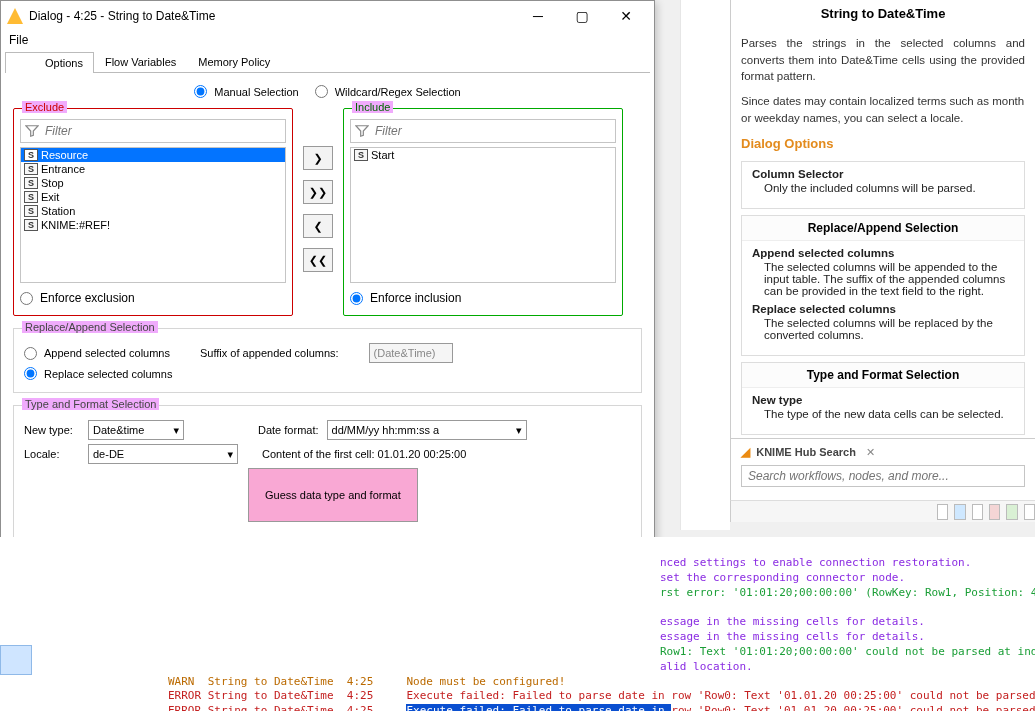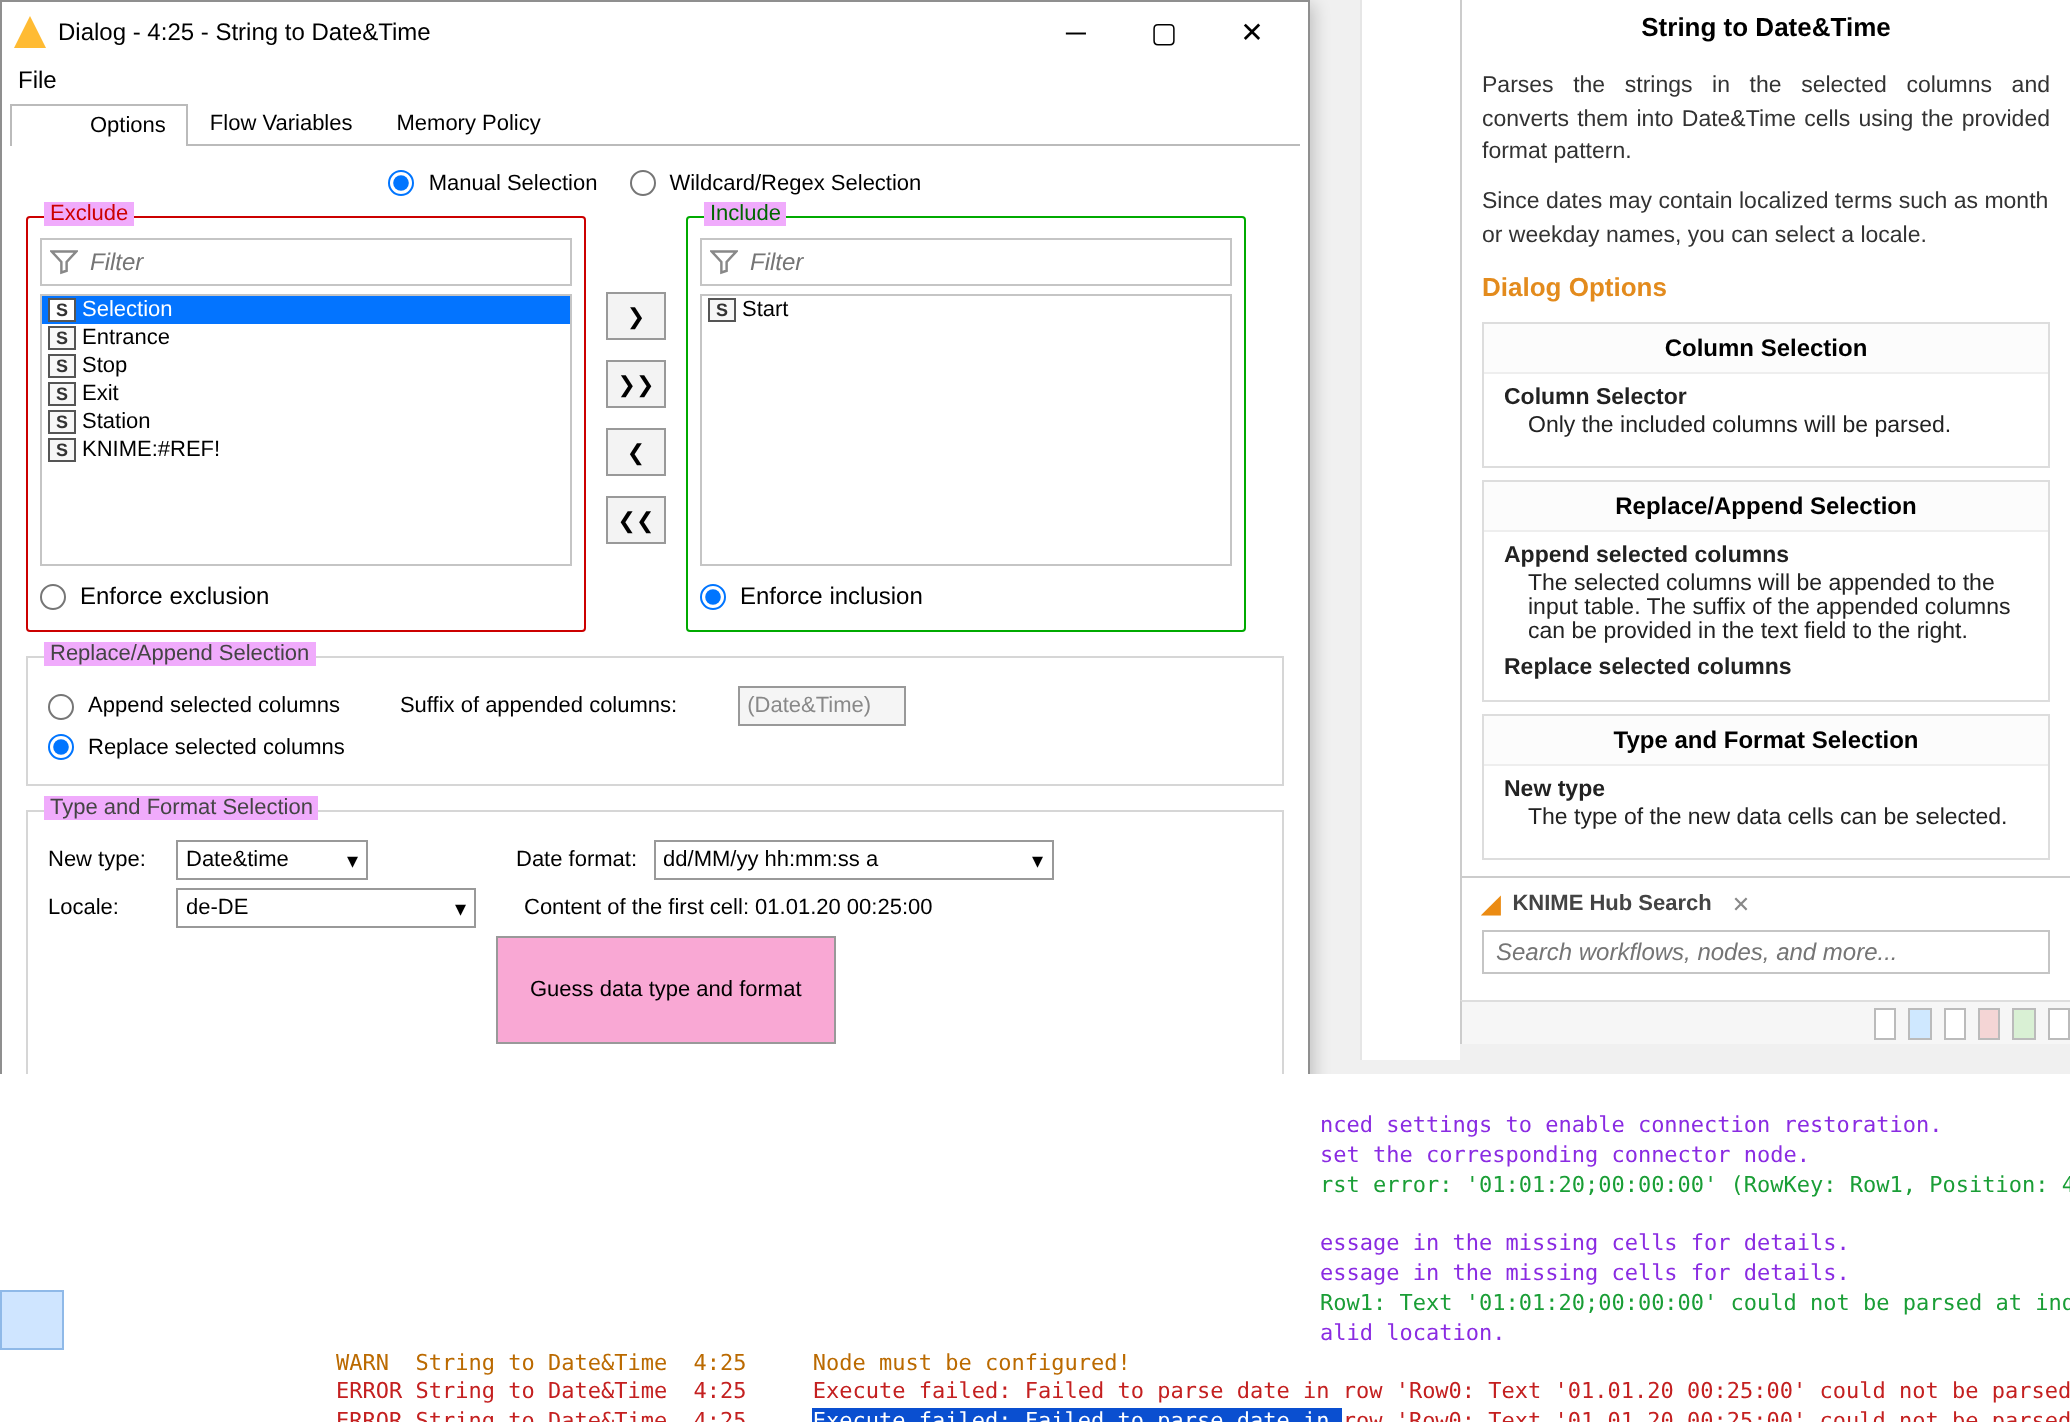--- a/index.html
+++ b/index.html
@@ -276,21 +276,21 @@
           <span class="filter-icon">
             <svg class="funnel" viewBox="0 0 16 16">
                 <path d="M1 2h14l-5.5 6v5l-3 1v-6z" fill="none" stroke="#888" stroke-width="1.4"></path>
               </svg>
           </span>
           <input placeholder="Filter" style="">
         </div>
         <div class="listbox">
           <div class="listitem selected">
               <span class="type-badge">S</span>
-              <span>Selection</span>
+              <span>Resource</span>
             </div>
           <div class="listitem">
               <span class="type-badge">S</span>
               <span>Entrance</span>
             </div>
           <div class="listitem">
               <span class="type-badge">S</span>
               <span>Stop</span>
             </div>
           <div class="listitem">
@@ -405,33 +405,33 @@
   </div>
 </div>
 
 <div class="rhs">
   <div class="rhs-title">String to Date&amp;Time</div>
   <div class="rhs-desc" style="text-align:justify">Parses the strings in the selected columns and converts them into Date&amp;Time cells using the provided format pattern.</div>
   <div class="rhs-desc">Since dates may contain localized terms such as month or weekday names, you can select a locale.</div>
   <div class="rhs-h2">Dialog Options</div>
 
   <div class="rhs-card">
-    <div class="rhs-card-h">Column Selection</div>
     <div class="rhs-card-body">
       <div class="rhs-sub">Column Selector</div>
       <div class="rhs-ind">Only the included columns will be parsed.</div>
     </div>
   </div>
 
   <div class="rhs-card">
     <div class="rhs-card-h">Replace/Append Selection</div>
     <div class="rhs-card-body">
       <div class="rhs-sub">Append selected columns</div>
       <div class="rhs-ind">The selected columns will be appended to the input table. The suffix of the appended columns can be provided in the text field to the right.</div>
       <div class="rhs-sub">Replace selected columns</div>
+      <div class="rhs-ind">The selected columns will be replaced by the converted columns.</div>
     </div>
   </div>
 
   <div class="rhs-card">
     <div class="rhs-card-h">Type and Format Selection</div>
     <div class="rhs-card-body">
       <div class="rhs-sub">New type</div>
       <div class="rhs-ind">The type of the new data cells can be selected.</div>
     </div>
   </div>

